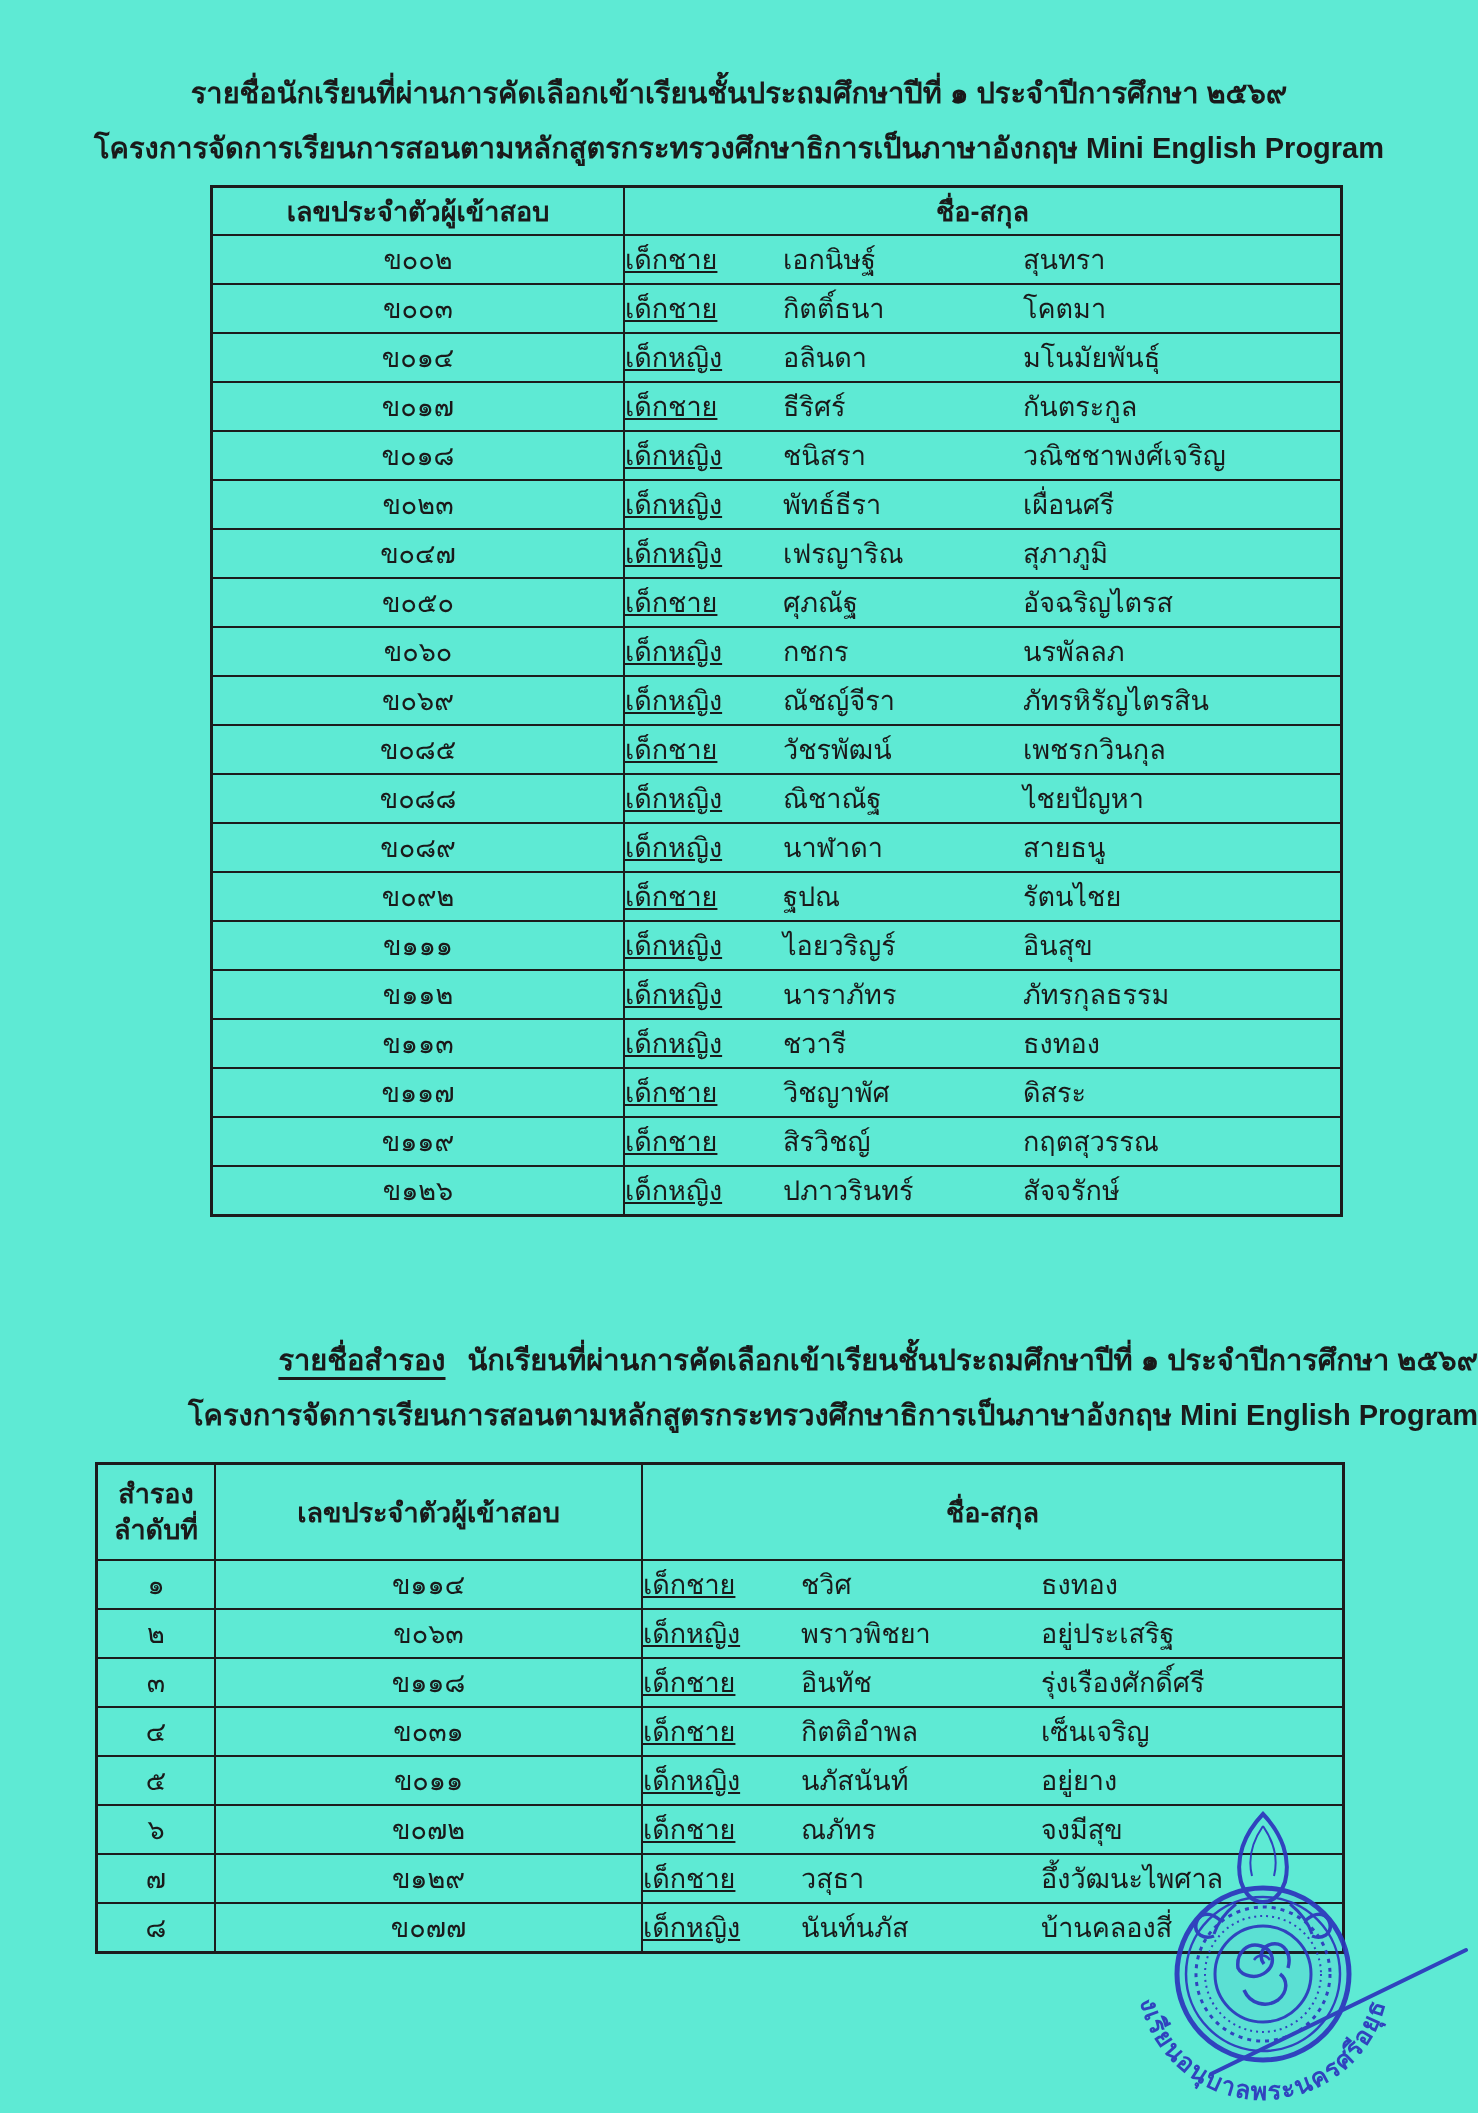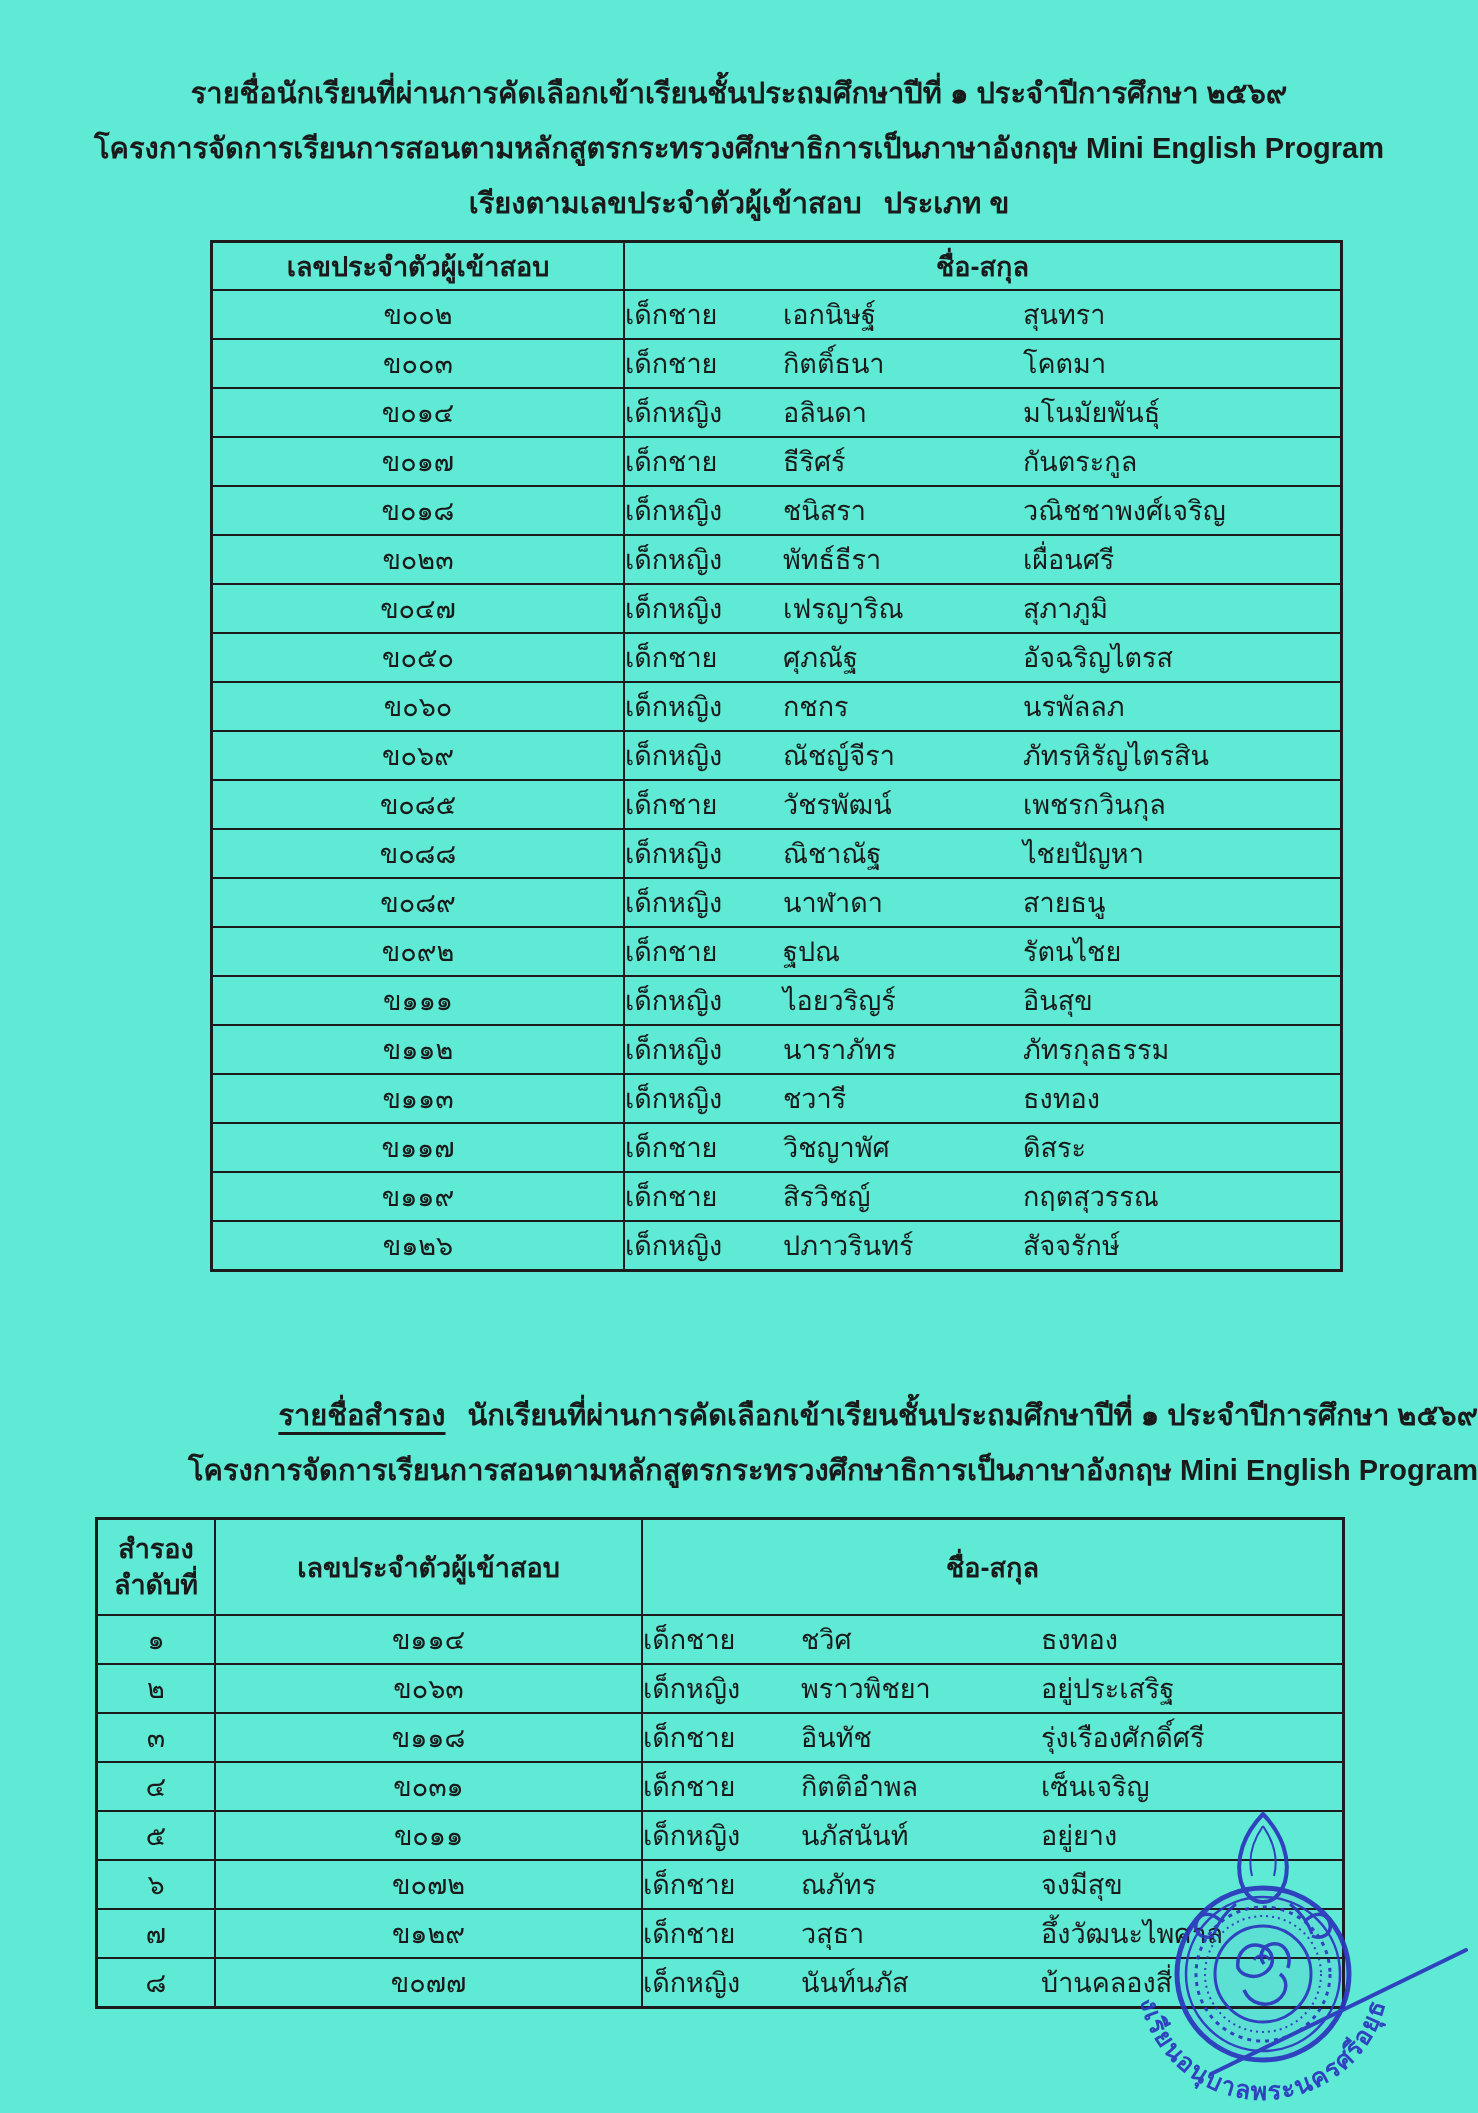--- a/index.html
+++ b/index.html
@@ -42,21 +42,21 @@
   .t1 .col-exam{width:410px;}
   .t2{margin:19px 0 0 95px;width:1250px;}
   .t2 th{font-weight:bold;text-align:center;}
   .t2 .hdr-row th{height:94px;}
   .t2 td{height:47px;}
   .t2 .col-order{width:116px;}
   .t2 .col-exam{width:425px;}
   .hdr-order{font-size:26px;line-height:36px;}
   .cell-center{text-align:center;}
   .c-name{padding-left:12px;text-align:left;}
-  .prefix{display:inline-block;width:158px;}
+  .prefix{display:inline-block;width:158px;text-decoration:underline;}
   .fname{display:inline-block;width:240px;}
   .reserve-title-block{
     margin-top:116px;
     text-align:right;
     font-weight:bold;
     font-size:29px;
     line-height:55px;
   }
   .stamp{
     position:absolute;
@@ -68,21 +68,20 @@
   }
 </style>
 </head>
 <body>
 
 <div class="page">
 
   <div class="title-block">
     <div class="title-line">รายชื่อนักเรียนที่ผ่านการคัดเลือกเข้าเรียนชั้นประถมศึกษาปีที่ ๑ ประจำปีการศึกษา ๒๕๖๙</div>
     <div class="title-line">โครงการจัดการเรียนการสอนตามหลักสูตรกระทรวงศึกษาธิการเป็นภาษาอังกฤษ Mini English Program</div>
-    <div class="title-line"><span>เรียงตามเลขประจำตัวผู้เข้าสอบ</span><span class="sp"></span><span>ประเภท ข</span></div>
   </div>
 
   <table class="doc-table t1">
     <thead>
       <tr>
         <th class="col-exam">เลขประจำตัวผู้เข้าสอบ</th>
         <th>ชื่อ-สกุล</th>
       </tr>
     </thead>
     <tbody id="main-tbody">

